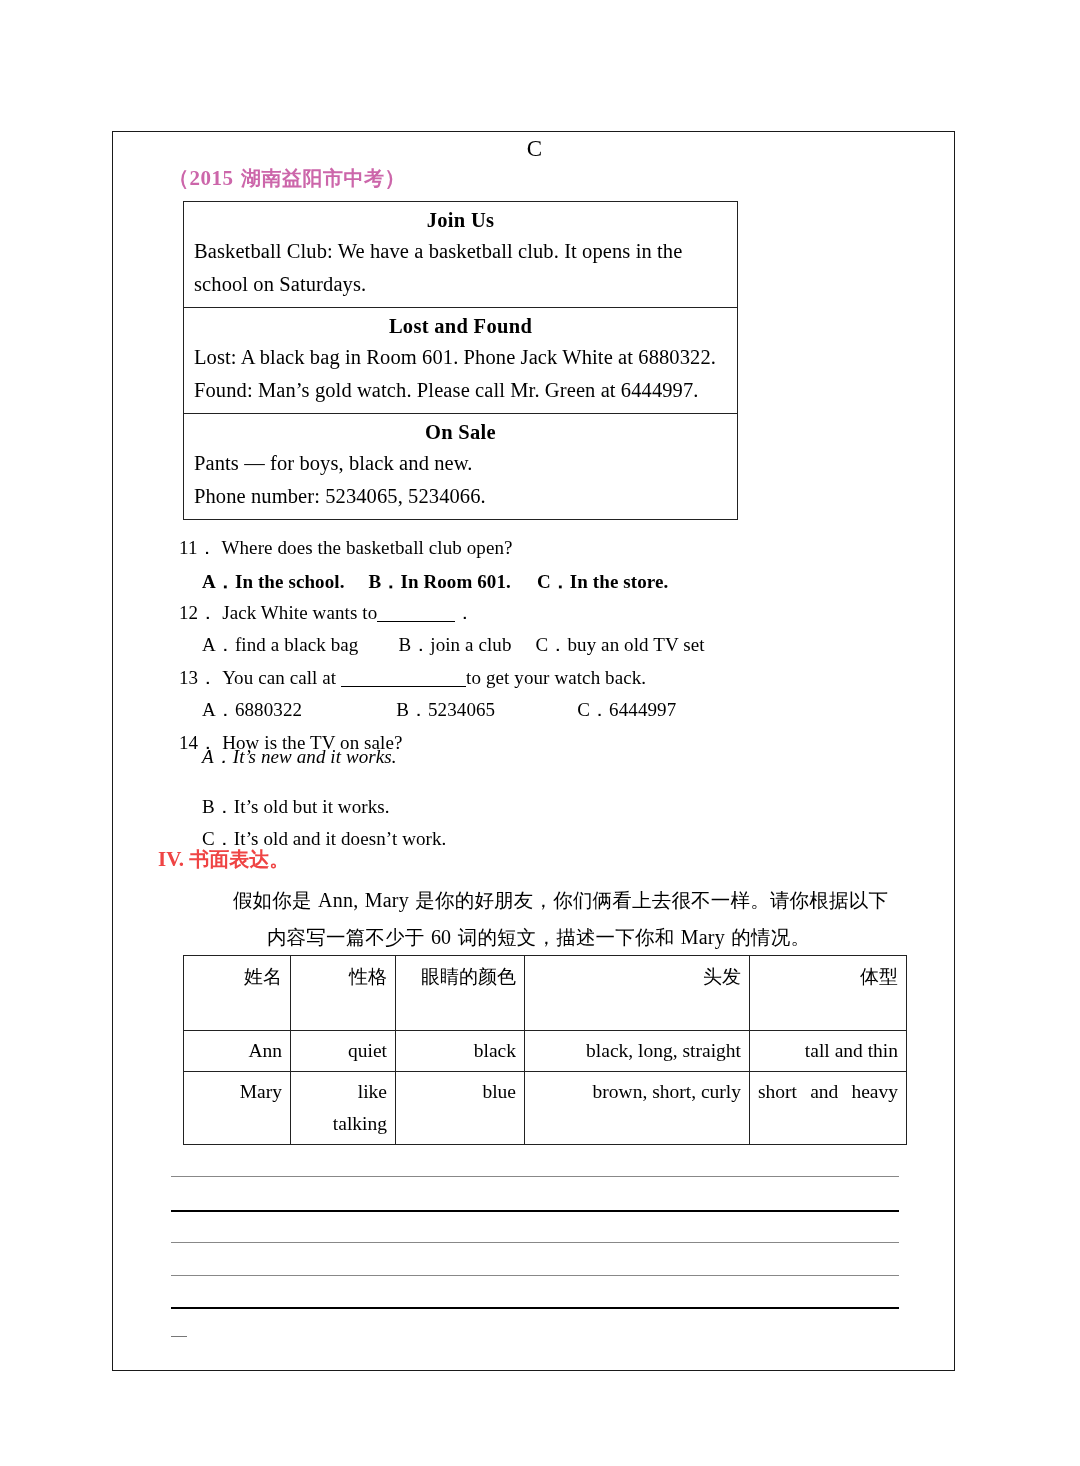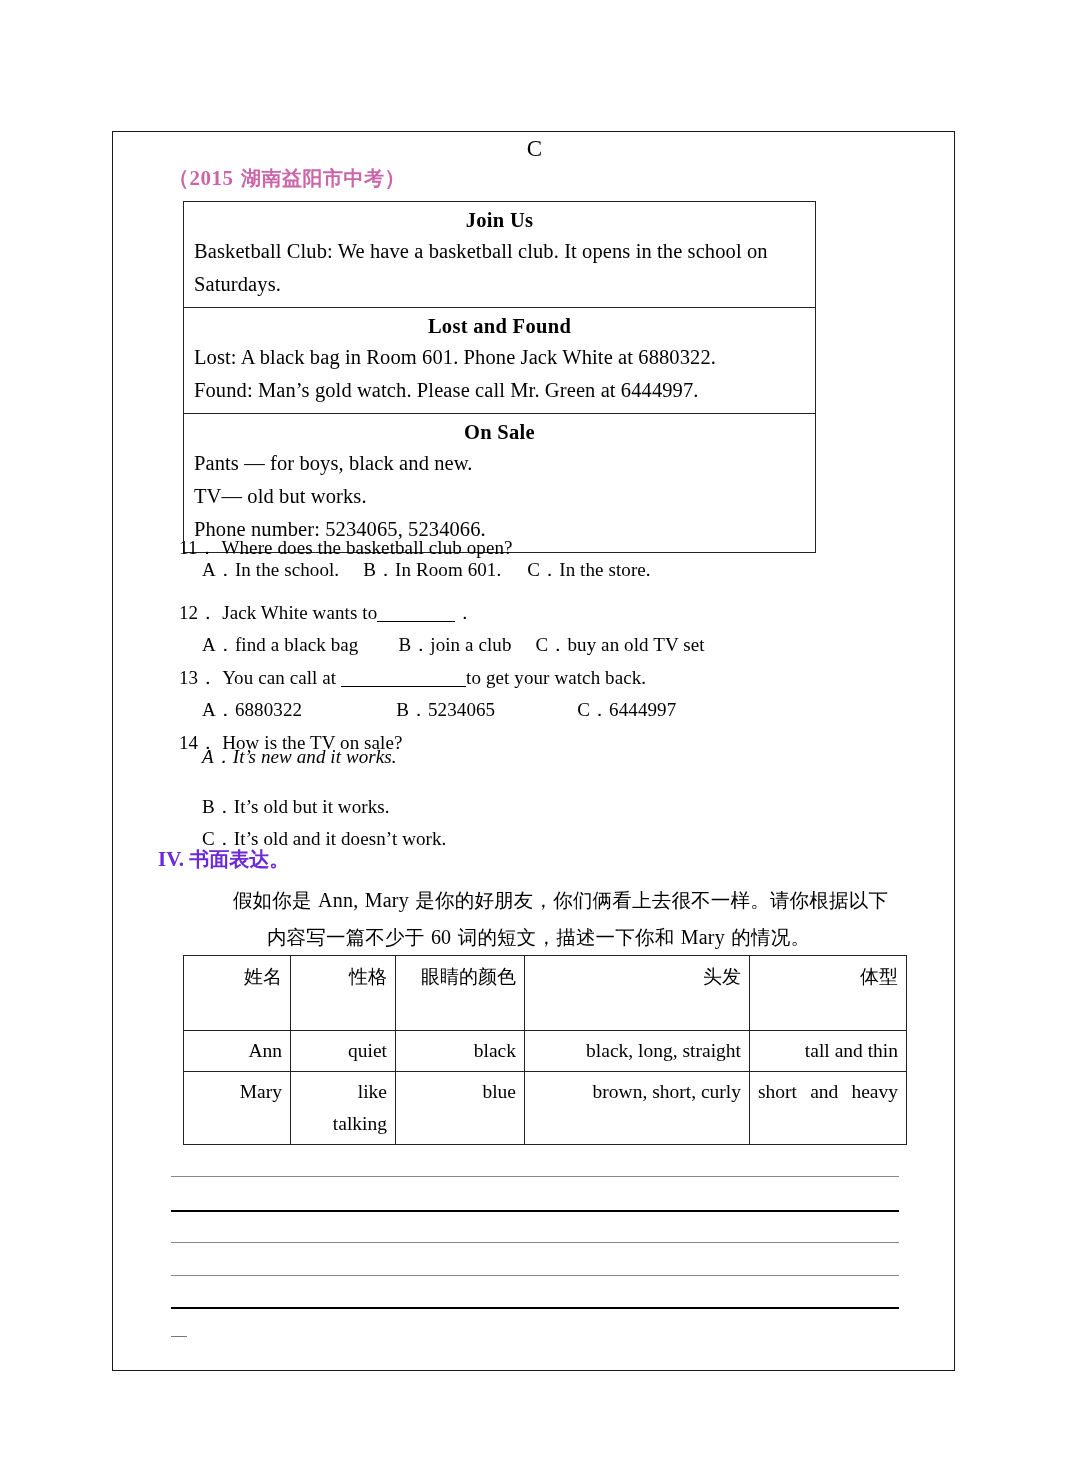--- a/index.html
+++ b/index.html
@@ -62,21 +62,21 @@
     font-weight: bold;
     font-size: 20px;
     text-align: center;
   }
 
   
   #ad-box {
     position: absolute;
     left: 70px;
     top: 69px;
-    width: 633px;
+    width: 555px;
     border: 1.2px solid #222222;
     box-sizing: border-box;
   }
   .ad-section {
     border-bottom: 1.2px solid #222222;
     padding: 3px 10px 6px 10px;
   }
   .ad-section.last { border-bottom: none; }
   .ad-title {
     text-align: center;
@@ -222,30 +222,29 @@
 
       <div class="ad-section">
         <div class="ad-title">Lost and Found</div>
         <div class="ad-body">Lost: A black bag in Room 601. Phone Jack White at 6880322.</div>
         <div class="ad-body">Found: Man’s gold watch. Please call Mr. Green at 6444997.</div>
       </div>
 
       <div class="ad-section last">
         <div class="ad-title">On Sale</div>
         <div class="ad-body">Pants — for boys, black and new.</div>
-        <div class="ad-body">TV— old but works.</div>
         <div class="ad-body">Phone number: 5234065, 5234066.</div>
       </div>
 
     </div>
 
     <div class="q-line" style="left:45px; top:400px;">
       <span class="q-num">11．</span>&nbsp;<span>Where does the basketball club open?</span>
     </div>
-    <div class="q-line" style="left:68px; top:422px;">
+    <div class="q-line" style="left:68px; top:434px;font-weight:bold;">
       <span>A．In the school.</span><span class="opt-gap-a"></span><span>B．In Room 601.</span><span class="opt-gap-b"></span><span>C．In the store.</span>
     </div>
 
     <div class="q-line" style="left:45px; top:465px;text-align:center;">
       <span class="q-num">12．</span>&nbsp;<span>Jack White wants to</span><span class="blank-sm"></span><span>．</span>
     </div>
     <div class="q-line" style="left:68px; top:497px;">
       <span>A．find a black bag</span><span style="display:inline-block;width:40px;"></span><span>B．join a club</span><span style="display:inline-block;width:24px;"></span><span>C．buy an old TV set</span>
     </div>
 
@@ -256,21 +255,21 @@
       <span>A．6880322</span><span style="display:inline-block;width:94px;"></span><span>B．5234065</span><span style="display:inline-block;width:82px;"></span><span>C．6444997</span>
     </div>
 
     <div class="q-line" style="left:45px; top:595px;">
       <span class="q-num">14．</span>&nbsp;<span>How is the TV on sale?</span>
     </div>
     <div class="q-line" style="left:68px; top:609px;font-style:italic;">A．It’s new and it works.</div>
     <div class="q-line" style="left:68px; top:659px;">B．It’s old but it works.</div>
     <div class="q-line" style="left:68px; top:691px;">C．It’s old and it doesn’t work.</div>
 
-    <div id="writing-heading" style="color: #6d28d9;">
+    <div id="writing-heading" style="color: #ef4444;">
       <span>IV.</span>&nbsp;<span class="cn">书面表达。</span>
     </div>
 
     <div id="writing-prompt"><span>假如你是 </span><span class="en">Ann,</span><span> </span><span class="en">Mary</span><span> 是你的好朋友，你们俩看上去很不一样。请你根据以下内容写一篇不少于 </span><span class="en">60</span><span> 词的短文，描述一下你和 </span><span class="en">Mary</span><span> 的情况。</span></div>
 
     <table id="info-table">
       <tbody>
           <tr class="hdr-row">
         <td class="col-name cn">姓名</td>
         <td class="col-pers cn">性格</td>

